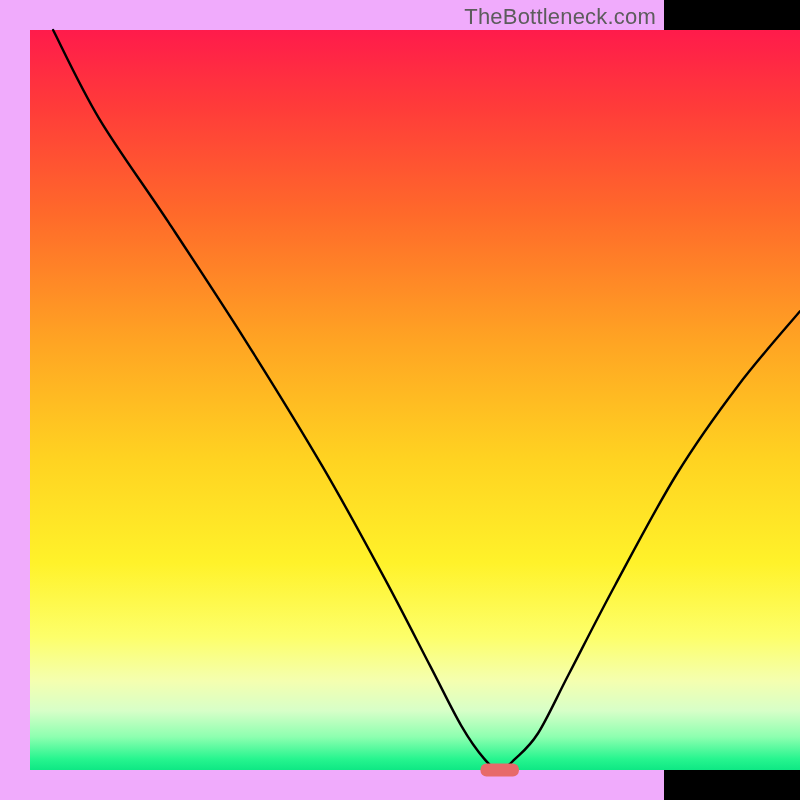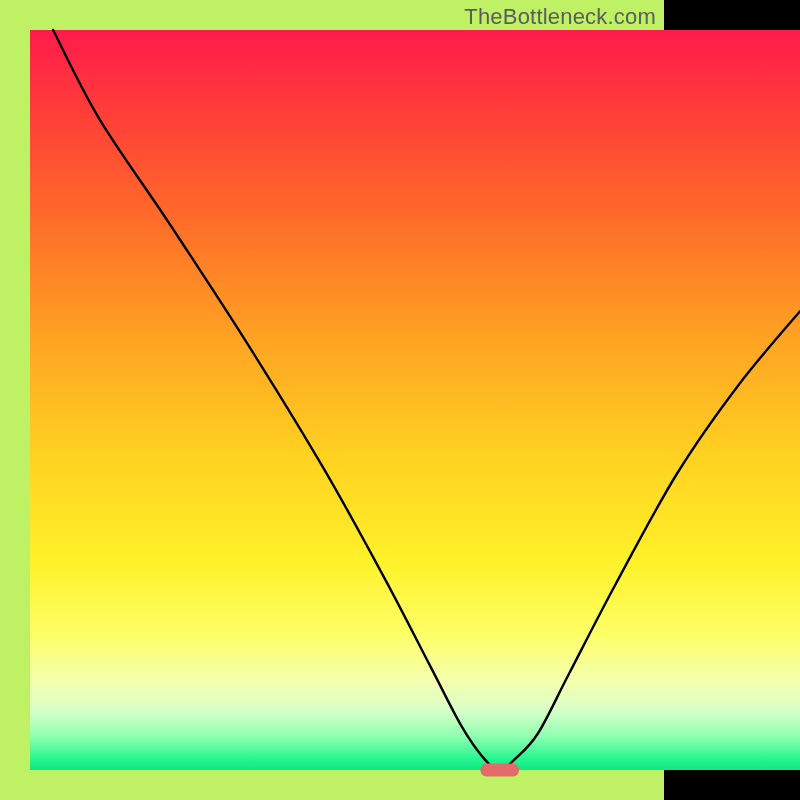--- a/index.html
+++ b/index.html
@@ -8,21 +8,21 @@
     width: 800px;
     height: 800px;
     overflow: hidden;
     font-family: Arial, Helvetica, sans-serif;
     background: #000;
   }
   .frame {
     position: relative;
     width: 664px;
     height: 800px;
-    background: #bef264;
+    background: #f0abfc;
   }
   .watermark {
     position: absolute;
     top: 4px;
     right: 8px;
     color: #5c5c5c;
     font-size: 22px;
     font-weight: 500;
     letter-spacing: 0.2px;
     z-index: 10;

